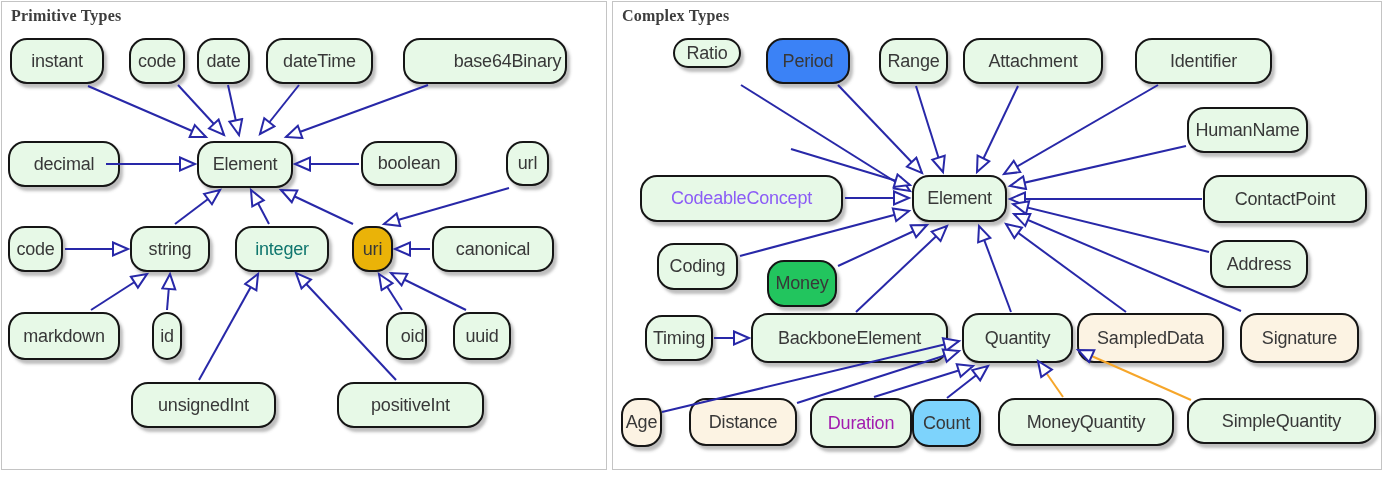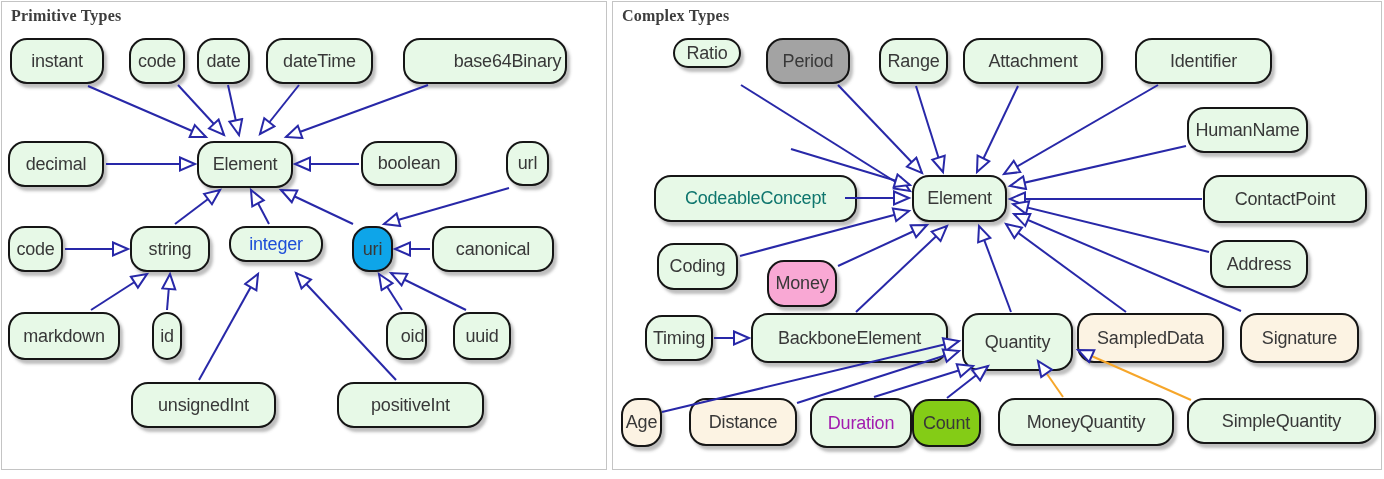--- a/index.html
+++ b/index.html
@@ -111,51 +111,51 @@
         <line x1="1063" y1="397" x2="1038" y2="361" stroke="#f6a62a" stroke-width="2" marker-end="url(#tri)"></line>
         <line x1="1191" y1="400" x2="1078" y2="350" stroke="#f6a62a" stroke-width="2" marker-end="url(#tri)"></line>
       </g>
   </svg>
 
 <div class="node" style="left: 10px; top: 38px; width: 94px; height: 46px; background: rgb(231, 249, 231); border-color: rgb(21, 21, 21); color: rgb(56, 56, 56);">instant</div>
     <div class="node" style="left: 129px; top: 38px; width: 56px; height: 46px; background: rgb(231, 249, 231); border-color: rgb(21, 21, 21); color: rgb(56, 56, 56);">code</div>
     <div class="node" style="left: 197px; top: 38px; width: 53px; height: 46px; background: rgb(231, 249, 231); border-color: rgb(21, 21, 21); color: rgb(56, 56, 56);">date</div>
     <div class="node" style="left: 266px; top: 38px; width: 107px; height: 46px; background: rgb(231, 249, 231); border-color: rgb(21, 21, 21); color: rgb(56, 56, 56);">dateTime</div>
     <div class="node" style="left: 403px; top: 38px; width: 164px; height: 46px; background: rgb(231, 249, 231); border-color: rgb(21, 21, 21); color: rgb(56, 56, 56); padding-left: 45px;">base64Binary</div>
-    <div class="node" style="left: 8px; top: 141px; width: 96px; height: 46px; background: rgb(231, 249, 231); border-color: rgb(21, 21, 21); color: rgb(56, 56, 56);">decimal</div>
+    <div class="node" style="left: 8px; top: 141px; width: 112px; height: 46px; background: rgb(231, 249, 231); border-color: rgb(21, 21, 21); color: rgb(56, 56, 56);">decimal</div>
     <div class="node" style="left: 197px; top: 141px; width: 96px; height: 47px; background: rgb(231, 249, 231); border-color: rgb(21, 21, 21); color: rgb(56, 56, 56);">Element</div>
     <div class="node" style="left: 361px; top: 141px; width: 96px; height: 45px; background: rgb(231, 249, 231); border-color: rgb(21, 21, 21); color: rgb(56, 56, 56);">boolean</div>
     <div class="node" style="left: 506px; top: 141px; width: 43px; height: 45px; background: rgb(231, 249, 231); border-color: rgb(21, 21, 21); color: rgb(56, 56, 56);">url</div>
     <div class="node" style="left: 8px; top: 226px; width: 55px; height: 46px; background: rgb(231, 249, 231); border-color: rgb(21, 21, 21); color: rgb(56, 56, 56);">code</div>
     <div class="node" style="left: 130px; top: 226px; width: 80px; height: 46px; background: rgb(231, 249, 231); border-color: rgb(21, 21, 21); color: rgb(56, 56, 56);">string</div>
-    <div class="node" style="left: 229px; top: 226px; width: 94px; height: 36px; background: rgb(231, 249, 231); border-color: rgb(21, 21, 21); color: #1d4ed8;">integer</div>
-    <div class="node" style="left: 352px; top: 226px; width: 41px; height: 46px; background: #0ea5e9; border-color: rgb(21, 21, 21); color: rgb(56, 56, 56);">uri</div>
+    <div class="node" style="left: 235px; top: 226px; width: 94px; height: 46px; background: rgb(231, 249, 231); border-color: rgb(21, 21, 21); color: #0f766e;">integer</div>
+    <div class="node" style="left: 352px; top: 226px; width: 41px; height: 46px; background: #eab308; border-color: rgb(21, 21, 21); color: rgb(56, 56, 56);">uri</div>
     <div class="node" style="left: 432px; top: 226px; width: 122px; height: 46px; background: rgb(231, 249, 231); border-color: rgb(21, 21, 21); color: rgb(56, 56, 56);">canonical</div>
     <div class="node" style="left: 8px; top: 312px; width: 112px; height: 48px; background: rgb(231, 249, 231); border-color: rgb(21, 21, 21); color: rgb(56, 56, 56);">markdown</div>
     <div class="node" style="left: 152px; top: 312px; width: 30px; height: 48px; background: rgb(231, 249, 231); border-color: rgb(21, 21, 21); color: rgb(56, 56, 56);">id</div>
     <div class="node" style="left: 386px; top: 312px; width: 41px; height: 48px; background: rgb(231, 249, 231); border-color: rgb(21, 21, 21); color: rgb(56, 56, 56); padding-left: 12px;">oid</div>
     <div class="node" style="left: 453px; top: 312px; width: 58px; height: 48px; background: rgb(231, 249, 231); border-color: rgb(21, 21, 21); color: rgb(56, 56, 56);">uuid</div>
     <div class="node" style="left: 337px; top: 382px; width: 147px; height: 46px; background: rgb(231, 249, 231); border-color: rgb(21, 21, 21); color: rgb(56, 56, 56);">positiveInt</div>
     <div class="node" style="left: 131px; top: 382px; width: 145px; height: 46px; background: rgb(231, 249, 231); border-color: rgb(21, 21, 21); color: rgb(56, 56, 56);">unsignedInt</div>
     <div class="node" style="left: 673px; top: 38px; width: 68px; height: 30px; background: rgb(231, 249, 231); border-color: rgb(21, 21, 21); color: rgb(56, 56, 56);">Ratio</div>
-    <div class="node" style="left: 766px; top: 38px; width: 84px; height: 46px; background: #a3a3a3; border-color: rgb(21, 21, 21); color: rgb(56, 56, 56);">Period</div>
+    <div class="node" style="left: 766px; top: 38px; width: 84px; height: 46px; background: #3b82f6; border-color: rgb(21, 21, 21); color: rgb(56, 56, 56);">Period</div>
     <div class="node" style="left: 879px; top: 38px; width: 69px; height: 46px; background: rgb(231, 249, 231); border-color: rgb(21, 21, 21); color: rgb(56, 56, 56);">Range</div>
     <div class="node" style="left: 963px; top: 38px; width: 140px; height: 46px; background: rgb(231, 249, 231); border-color: rgb(21, 21, 21); color: rgb(56, 56, 56);">Attachment</div>
     <div class="node" style="left: 1135px; top: 38px; width: 137px; height: 46px; background: rgb(231, 249, 231); border-color: rgb(21, 21, 21); color: rgb(56, 56, 56);">Identifier</div>
     <div class="node" style="left: 1187px; top: 107px; width: 121px; height: 46px; background: rgb(231, 249, 231); border-color: rgb(21, 21, 21); color: rgb(56, 56, 56);">HumanName</div>
-    <div class="node" style="left: 654px; top: 175px; width: 203px; height: 47px; background: rgb(231, 249, 231); border-color: rgb(21, 21, 21); color: #0f766e;">CodeableConcept</div>
+    <div class="node" style="left: 640px; top: 175px; width: 203px; height: 47px; background: rgb(231, 249, 231); border-color: rgb(21, 21, 21); color: #8b5cf6;">CodeableConcept</div>
     <div class="node" style="left: 912px; top: 175px; width: 95px; height: 47px; background: rgb(231, 249, 231); border-color: rgb(21, 21, 21); color: rgb(56, 56, 56);">Element</div>
     <div class="node" style="left: 1203px; top: 175px; width: 164px; height: 48px; background: rgb(231, 249, 231); border-color: rgb(21, 21, 21); color: rgb(56, 56, 56);">ContactPoint</div>
     <div class="node" style="left: 657px; top: 243px; width: 81px; height: 47px; background: rgb(231, 249, 231); border-color: rgb(21, 21, 21); color: rgb(56, 56, 56);">Coding</div>
-    <div class="node" style="left: 767px; top: 260px; width: 70px; height: 47px; background: #f9a8d4; border-color: rgb(21, 21, 21); color: rgb(56, 56, 56);">Money</div>
+    <div class="node" style="left: 767px; top: 260px; width: 70px; height: 47px; background: #22c55e; border-color: rgb(21, 21, 21); color: rgb(56, 56, 56);">Money</div>
     <div class="node" style="left: 1210px; top: 240px; width: 98px; height: 48px; background: rgb(231, 249, 231); border-color: rgb(21, 21, 21); color: rgb(56, 56, 56);">Address</div>
     <div class="node" style="left: 645px; top: 315px; width: 68px; height: 46px; background: rgb(231, 249, 231); border-color: rgb(21, 21, 21); color: rgb(56, 56, 56);">Timing</div>
     <div class="node" style="left: 751px; top: 313px; width: 197px; height: 50px; background: rgb(231, 249, 231); border-color: rgb(21, 21, 21); color: rgb(56, 56, 56);">BackboneElement</div>
-    <div class="node" style="left: 962px; top: 313px; width: 111px; height: 58px; background: rgb(231, 249, 231); border-color: rgb(21, 21, 21); color: rgb(56, 56, 56);">Quantity</div>
+    <div class="node" style="left: 962px; top: 313px; width: 111px; height: 50px; background: rgb(231, 249, 231); border-color: rgb(21, 21, 21); color: rgb(56, 56, 56);">Quantity</div>
     <div class="node" style="left: 1077px; top: 313px; width: 147px; height: 50px; background: rgb(252, 243, 227); border-color: rgb(21, 21, 21); color: rgb(56, 56, 56);">SampledData</div>
     <div class="node" style="left: 1240px; top: 313px; width: 119px; height: 50px; background: rgb(252, 243, 227); border-color: rgb(21, 21, 21); color: rgb(56, 56, 56);">Signature</div>
     <div class="node" style="left: 621px; top: 398px; width: 41px; height: 49px; background: rgb(252, 243, 227); border-color: rgb(21, 21, 21); color: rgb(56, 56, 56);">Age</div>
     <div class="node" style="left: 689px; top: 398px; width: 108px; height: 48px; background: rgb(252, 243, 227); border-color: rgb(21, 21, 21); color: rgb(56, 56, 56);">Distance</div>
     <div class="node" style="left: 810px; top: 398px; width: 102px; height: 50px; background: rgb(231, 249, 231); border-color: rgb(21, 21, 21); color: #a21caf;">Duration</div>
-    <div class="node" style="left: 912px; top: 399px; width: 69px; height: 48px; background: #84cc16; border-color: rgb(21, 21, 21); color: rgb(56, 56, 56);">Count</div>
+    <div class="node" style="left: 912px; top: 399px; width: 69px; height: 48px; background: #7dd3fc; border-color: rgb(21, 21, 21); color: rgb(56, 56, 56);">Count</div>
     <div class="node" style="left: 998px; top: 398px; width: 176px; height: 48px; background: rgb(231, 249, 231); border-color: rgb(21, 21, 21); color: rgb(56, 56, 56);">MoneyQuantity</div>
     <div class="node" style="left: 1187px; top: 398px; width: 189px; height: 46px; background: rgb(231, 249, 231); border-color: rgb(21, 21, 21); color: rgb(56, 56, 56);">SimpleQuantity</div>
   </div>
 
 </body></html>

